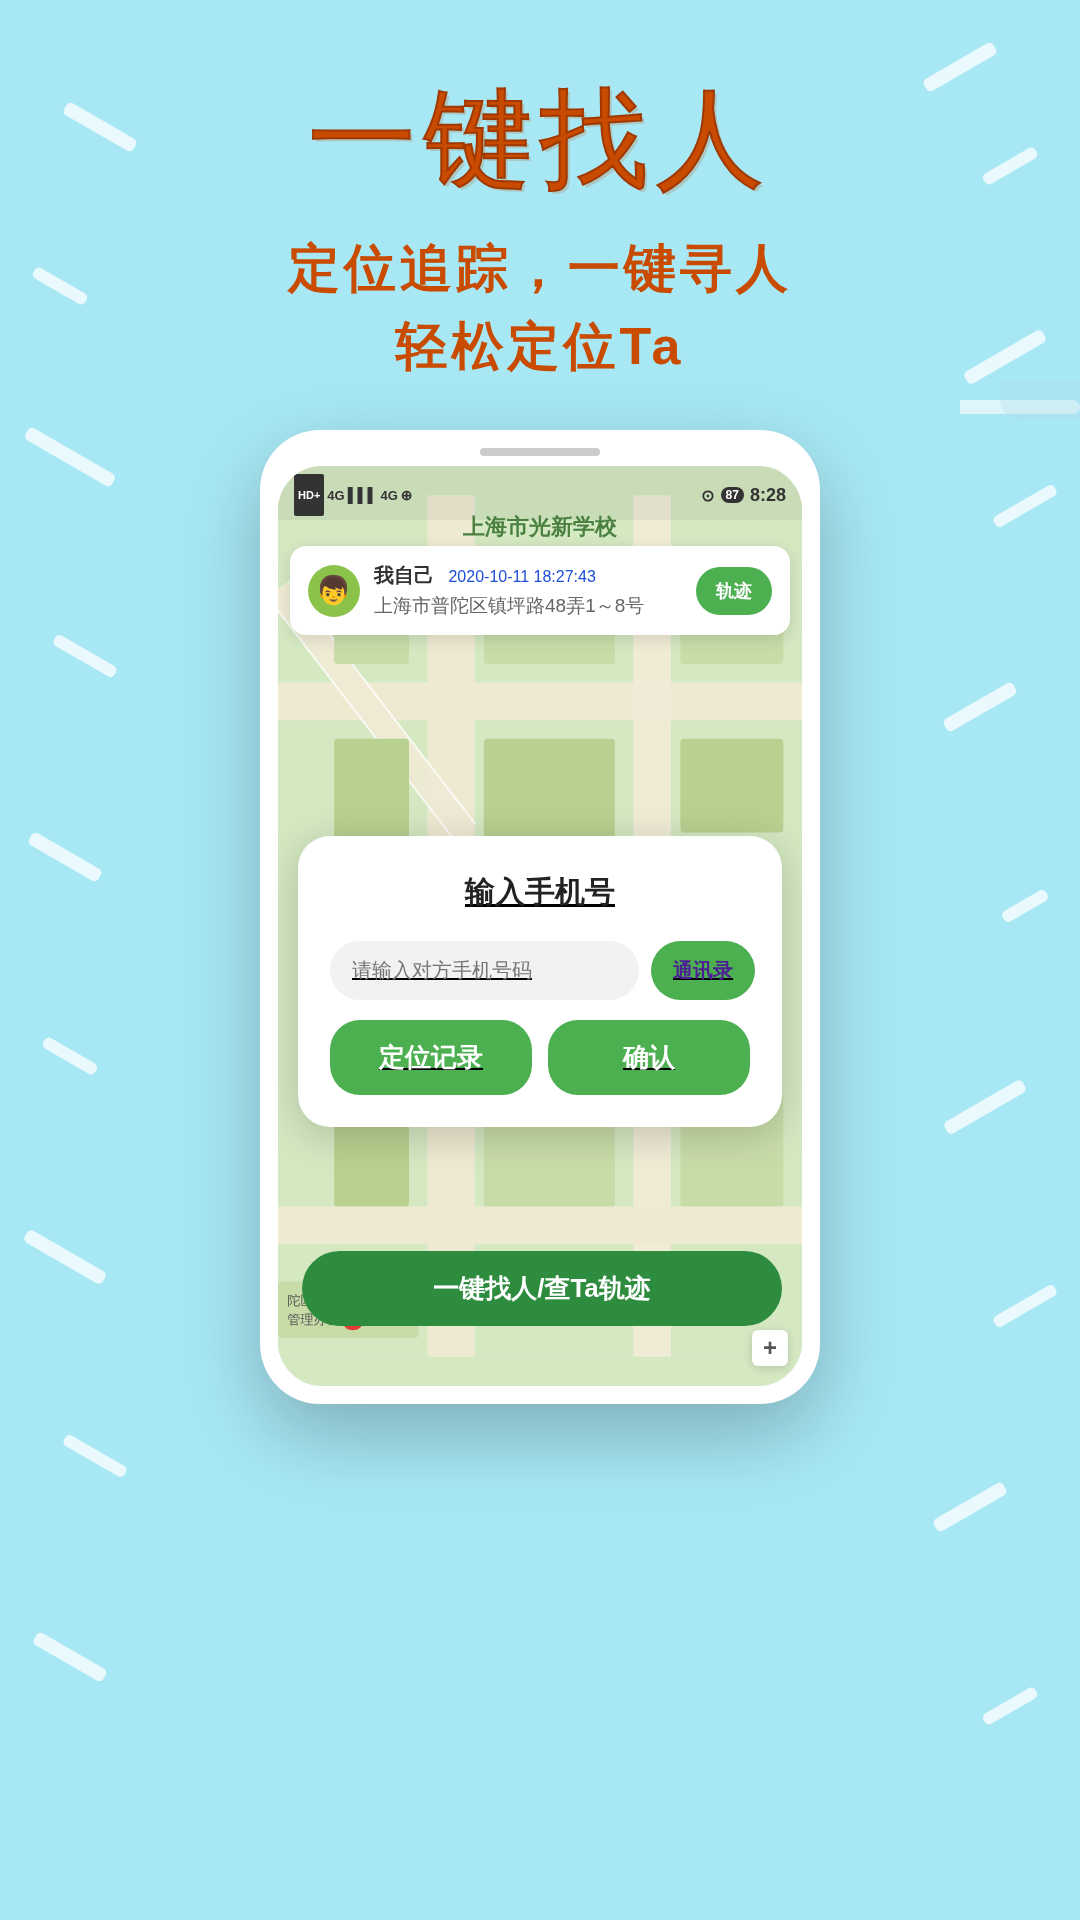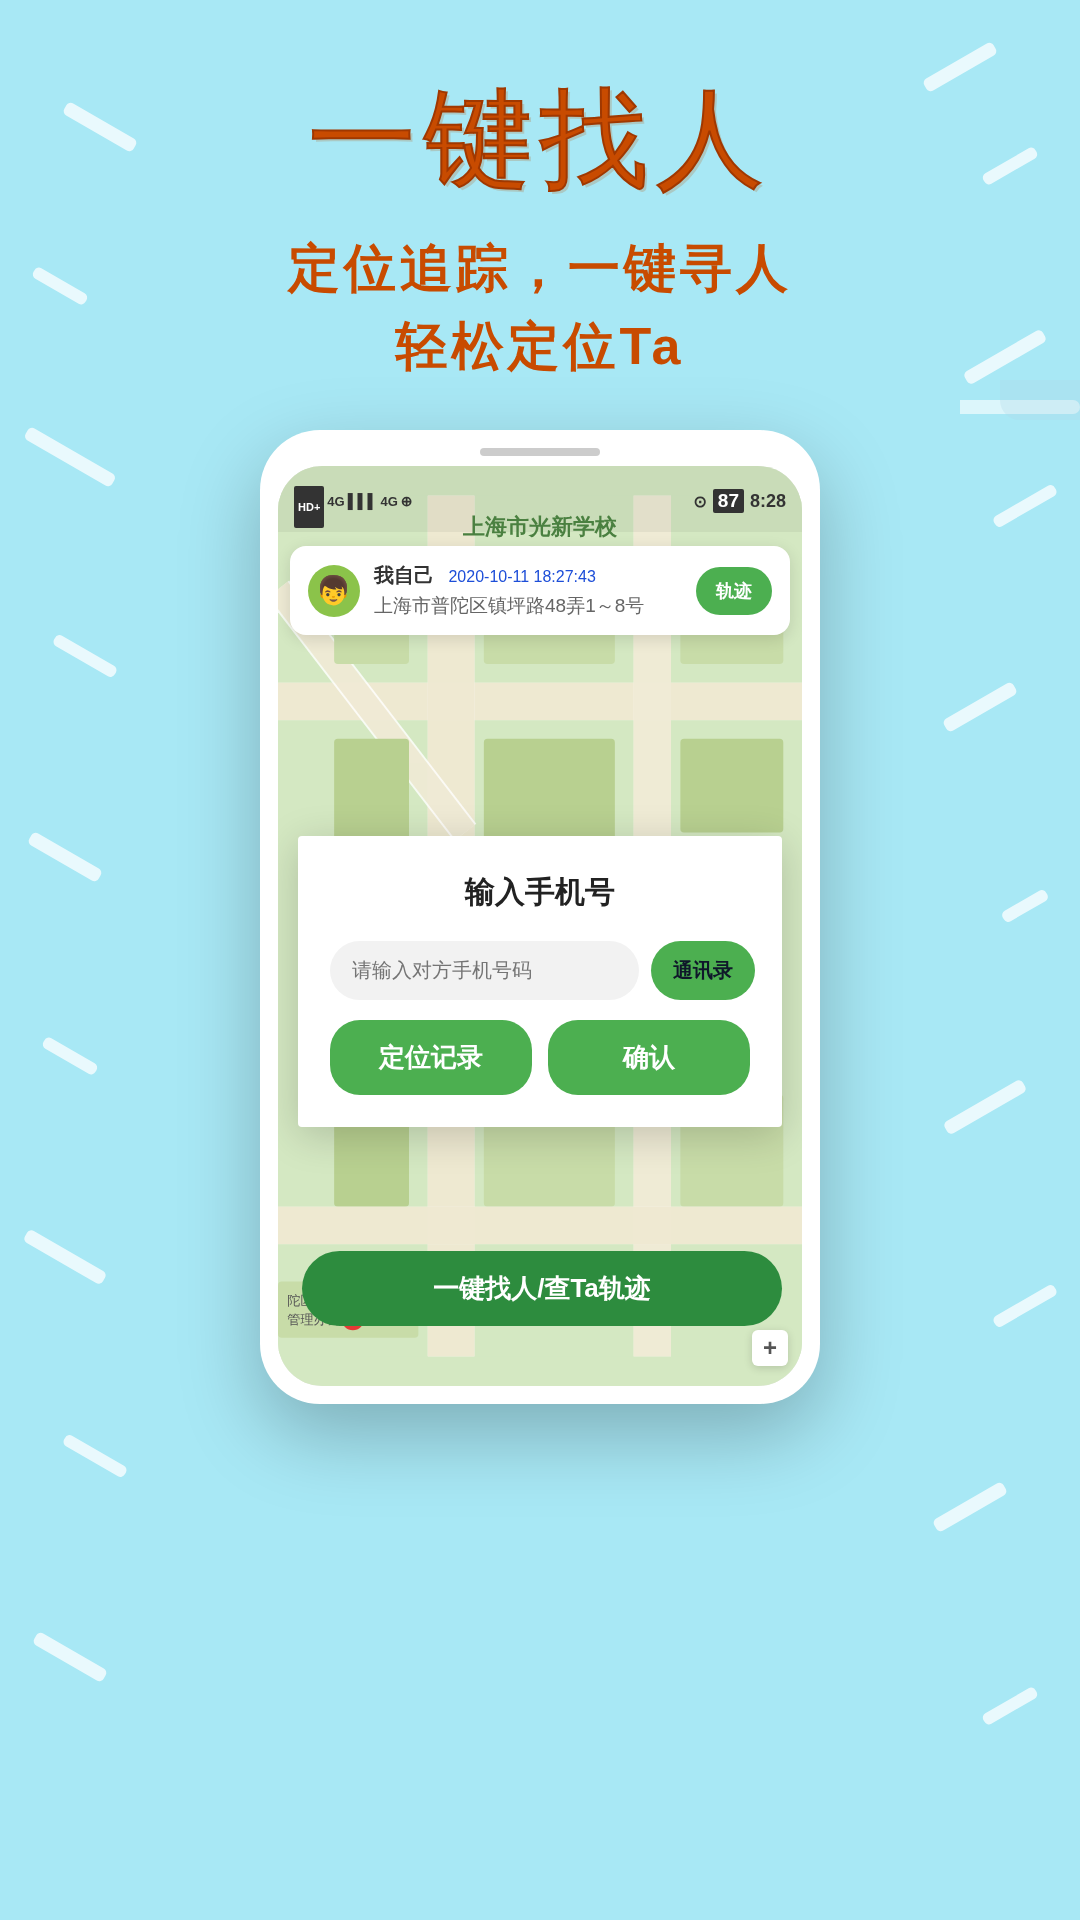--- a/index.html
+++ b/index.html
@@ -155,25 +155,26 @@
       cursor: pointer;
       white-space: nowrap;
     }
 
     
     .dialog-overlay {
       position: absolute;
       top: 370px;
       left: 0; right: 0;
       background: white;
-      border-radius: 4px;
+      border-radius: 32px;
       margin: 0 20px;
       padding: 36px 32px 32px;
       z-index: 20;
       box-shadow: 0 8px 40px rgba(0,0,0,0.18);
+      text-decoration: underline;
     }
 
     .dialog-title {
       text-align: center;
       font-size: 30px;
       font-weight: 700;
       color: #222;
       margin-bottom: 28px;
     }
 
@@ -189,21 +190,21 @@
       border: none;
       border-radius: 30px;
       padding: 16px 22px;
       font-size: 20px;
       color: #999;
       outline: none;
     }
 
     .contacts-btn {
       background: #4caf50;
-      color: #0f172a;
+      color: #4c1d95;
       border: none;
       border-radius: 30px;
       padding: 16px 22px;
       font-size: 20px;
       font-weight: 600;
       cursor: pointer;
       white-space: nowrap;
     }
 
     .action-row {
@@ -350,29 +351,29 @@
           <text x="10" y="865" font-size="14" fill="#555" font-family="sans-serif">陀区石泉路</text>
           <text x="10" y="885" font-size="14" fill="#555" font-family="sans-serif">管理办公室</text>
 
           <circle cx="80" cy="880" r="12" fill="#e53935"></circle>
           <circle cx="80" cy="880" r="6" fill="white"></circle>
         </svg>
       </div>
 
       <div class="status-bar">
         <div class="status-left">
-          <span style="background:#333;color:white;font-size:11px;padding:15px 4px;border-radius:2px;margin-top:12px;">HD+</span>
+          <span style="background:#333;color:white;font-size:11px;padding:15px 4px;border-radius:2px;">HD+</span>
           <span style="font-size:13px;">4G</span>
           <span>▌▌▌</span>
           <span style="font-size:13px;">4G</span>
           <span>⊕</span>
         </div>
         <div class="status-right">
           <span style="font-size:16px;">⊙</span>
-          <span style="font-size:19px;background:#333;color:white;padding:1px 5px;border-radius:2px;">87</span>
+          <span style="font-size:12px;background:#333;color:white;padding:1px 5px;border-radius:8px;">87</span>
           <span>8:28</span>
         </div>
       </div>
 
       <div class="app-header">上海市光新学校</div>
 
       <div class="location-card">
         <div class="avatar">👦</div>
         <div class="card-info">
           <div>

